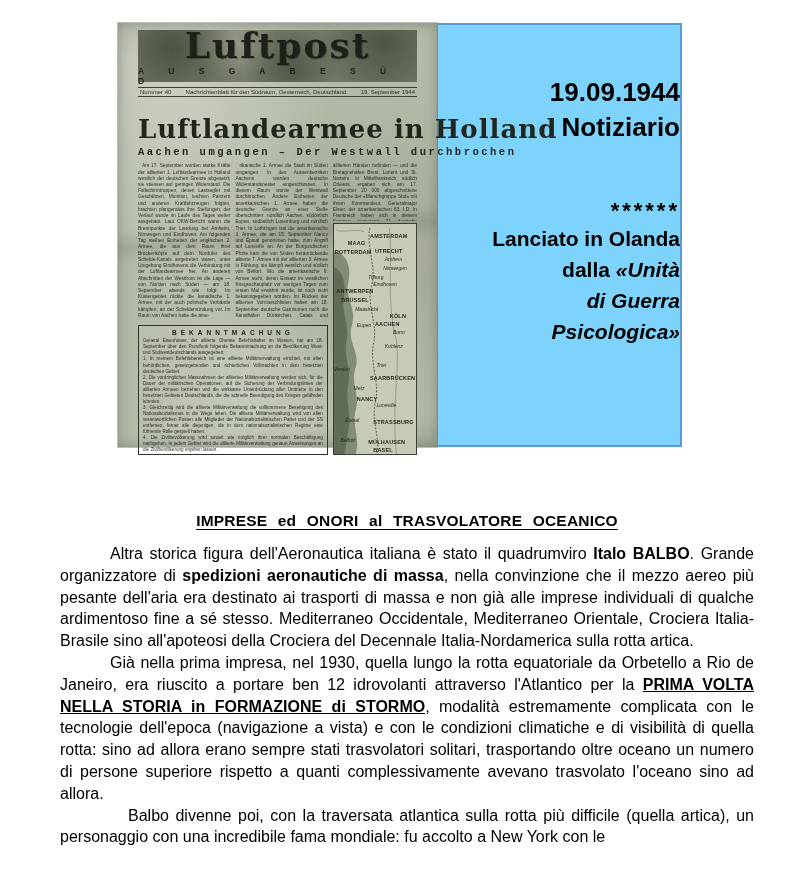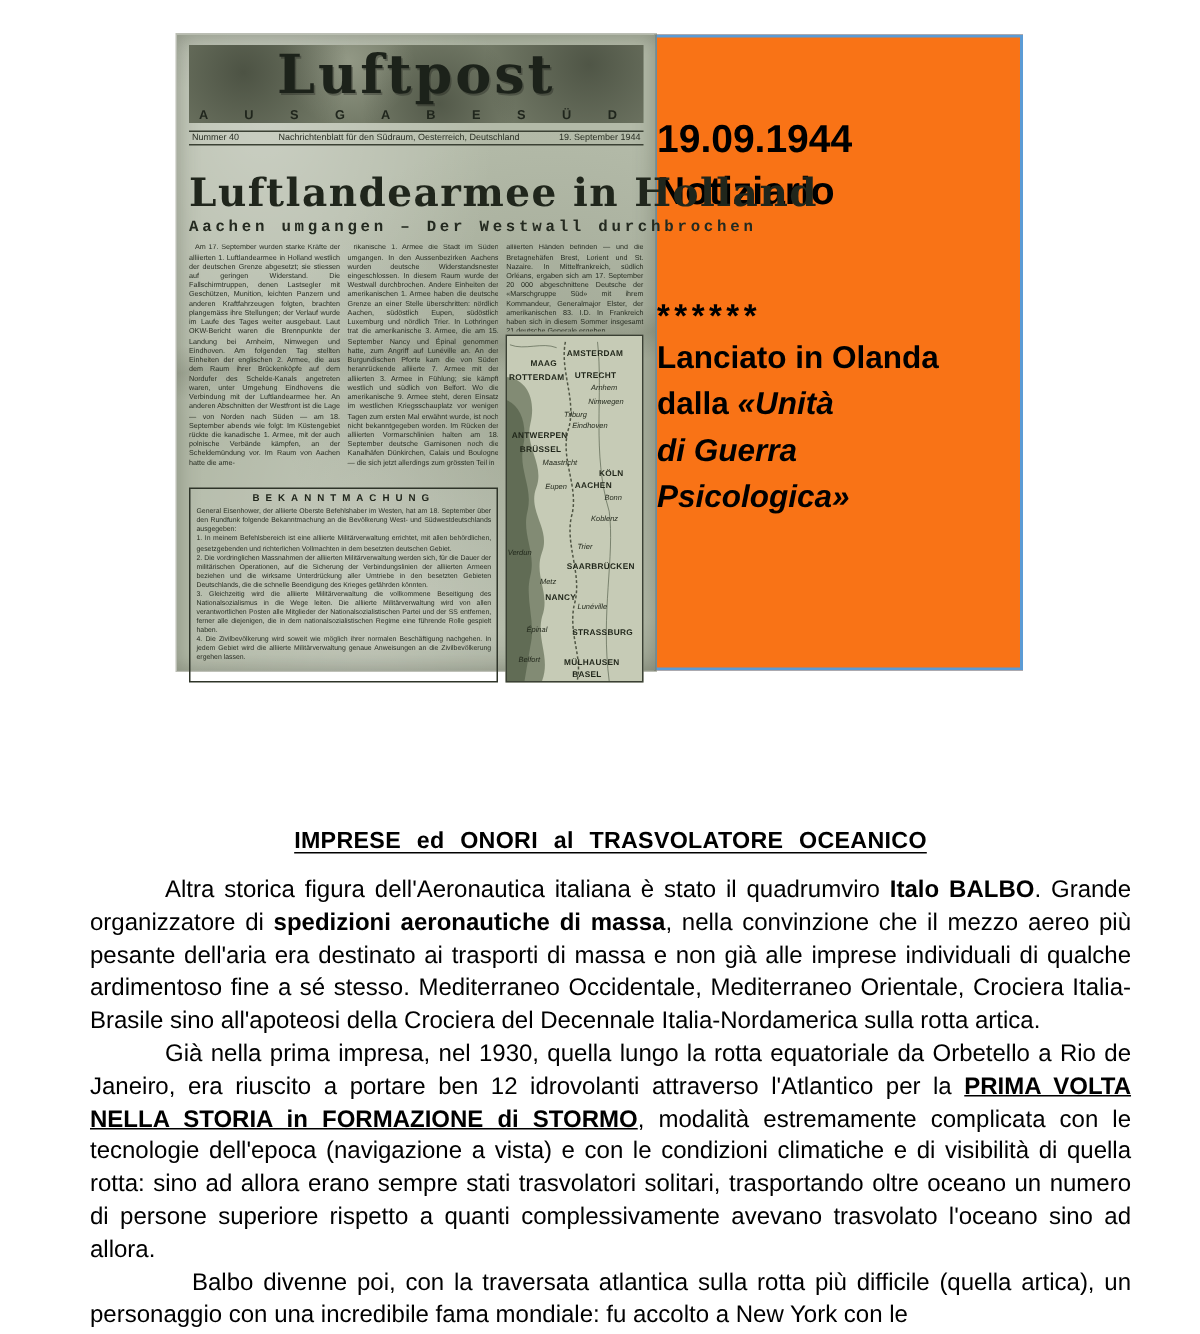--- a/index.html
+++ b/index.html
@@ -12,21 +12,21 @@
   *{box-sizing:border-box;}
   html,body{margin:0;padding:0;}
   body{
     width:800px;height:889px;background:#ffffff;position:relative;
     font-family:"Liberation Sans", sans-serif;color:#000;overflow:hidden;
   }
   
   .figure-row{position:absolute;left:118px;top:23px;display:flex;}
 
   .newspaper{
-    width:319px;height:424px;position:relative;padding:7px 8px;
+    width:319px;height:424px;position:relative;padding:7px 20px;
     background:
       radial-gradient(ellipse at 18% 12%, rgba(255,255,255,.30), transparent 42%),
       radial-gradient(ellipse at 78% 55%, rgba(96,102,82,.22), transparent 52%),
       radial-gradient(ellipse at 40% 85%, rgba(255,255,255,.18), transparent 45%),
       linear-gradient(175deg, rgba(90,96,78,.15) 0%, transparent 8%, transparent 46%, rgba(90,96,78,.22) 50%, transparent 54%, transparent 92%, rgba(90,96,78,.20) 100%),
       var(--paper);
     box-shadow: inset 0 0 14px rgba(55,60,45,.35), 0 0 0 1px rgba(120,125,105,.5);
   }
   .mast{
     height:52px;display:flex;flex-direction:column;align-items:center;justify-content:center;
@@ -68,32 +68,32 @@
   .notice-body{font-size:4.6px;line-height:1.32;text-align:justify;color:#272d22;white-space:pre-line;}
   .np-right{width:94px;display:flex;flex-direction:column;}
   .np-col3{height:58px;overflow:hidden;font-size:4.8px;line-height:1.3;text-align:justify;color:#272d22;}
   .map{position:relative;flex:1;margin-top:2px;background:var(--map-bg);border:1px solid #3a4034;overflow:hidden;}
   .map svg{position:absolute;left:0;top:0;width:100%;height:100%;}
   .city{position:absolute;transform:translateY(-50%);color:#1f2519;white-space:nowrap;z-index:2;}
   .city.major{font-weight:bold;font-size:5.5px;letter-spacing:.2px;}
   .city.minor{font-style:italic;font-size:5px;}
 
   .info-box{
-    width:246px;height:424px;margin-left:-1px;background:#f97316;
+    width:246px;height:424px;margin-left:-1px;background:#7dd3fc;
     border:2px solid var(--info-border);
-    text-align:left;padding-top:50px;
+    text-align:right;padding-top:50px;
   }
   .info-line-big{font-size:26px;font-weight:bold;line-height:1.33;}
   .info-stars{font-size:22px;font-weight:bold;letter-spacing:3px;margin-top:54px;}
   .info-mid-group{}
   .info-line-mid{font-size:21px;font-weight:bold;line-height:1.47;}
   .it{font-style:italic;}
 
   
-  .article{position:absolute;left:60px;top:552px;width:694px;}
+  .article{position:absolute;left:60px;top:512px;width:694px;}
   .article-heading{
     text-align:center;font-size:15.5px;font-weight:bold;margin:0 0 13px;
     text-decoration:underline;text-underline-offset:3px;word-spacing:6px;letter-spacing:.2px;
   }
   .para{margin:0;font-size:16px;line-height:21.8px;text-align:justify;text-indent:50px;color:#000;}
   .para.indent-large{text-indent:68px;}
   .b{font-weight:bold;}
   .u{text-decoration:underline;}
 </style>
 </head>

